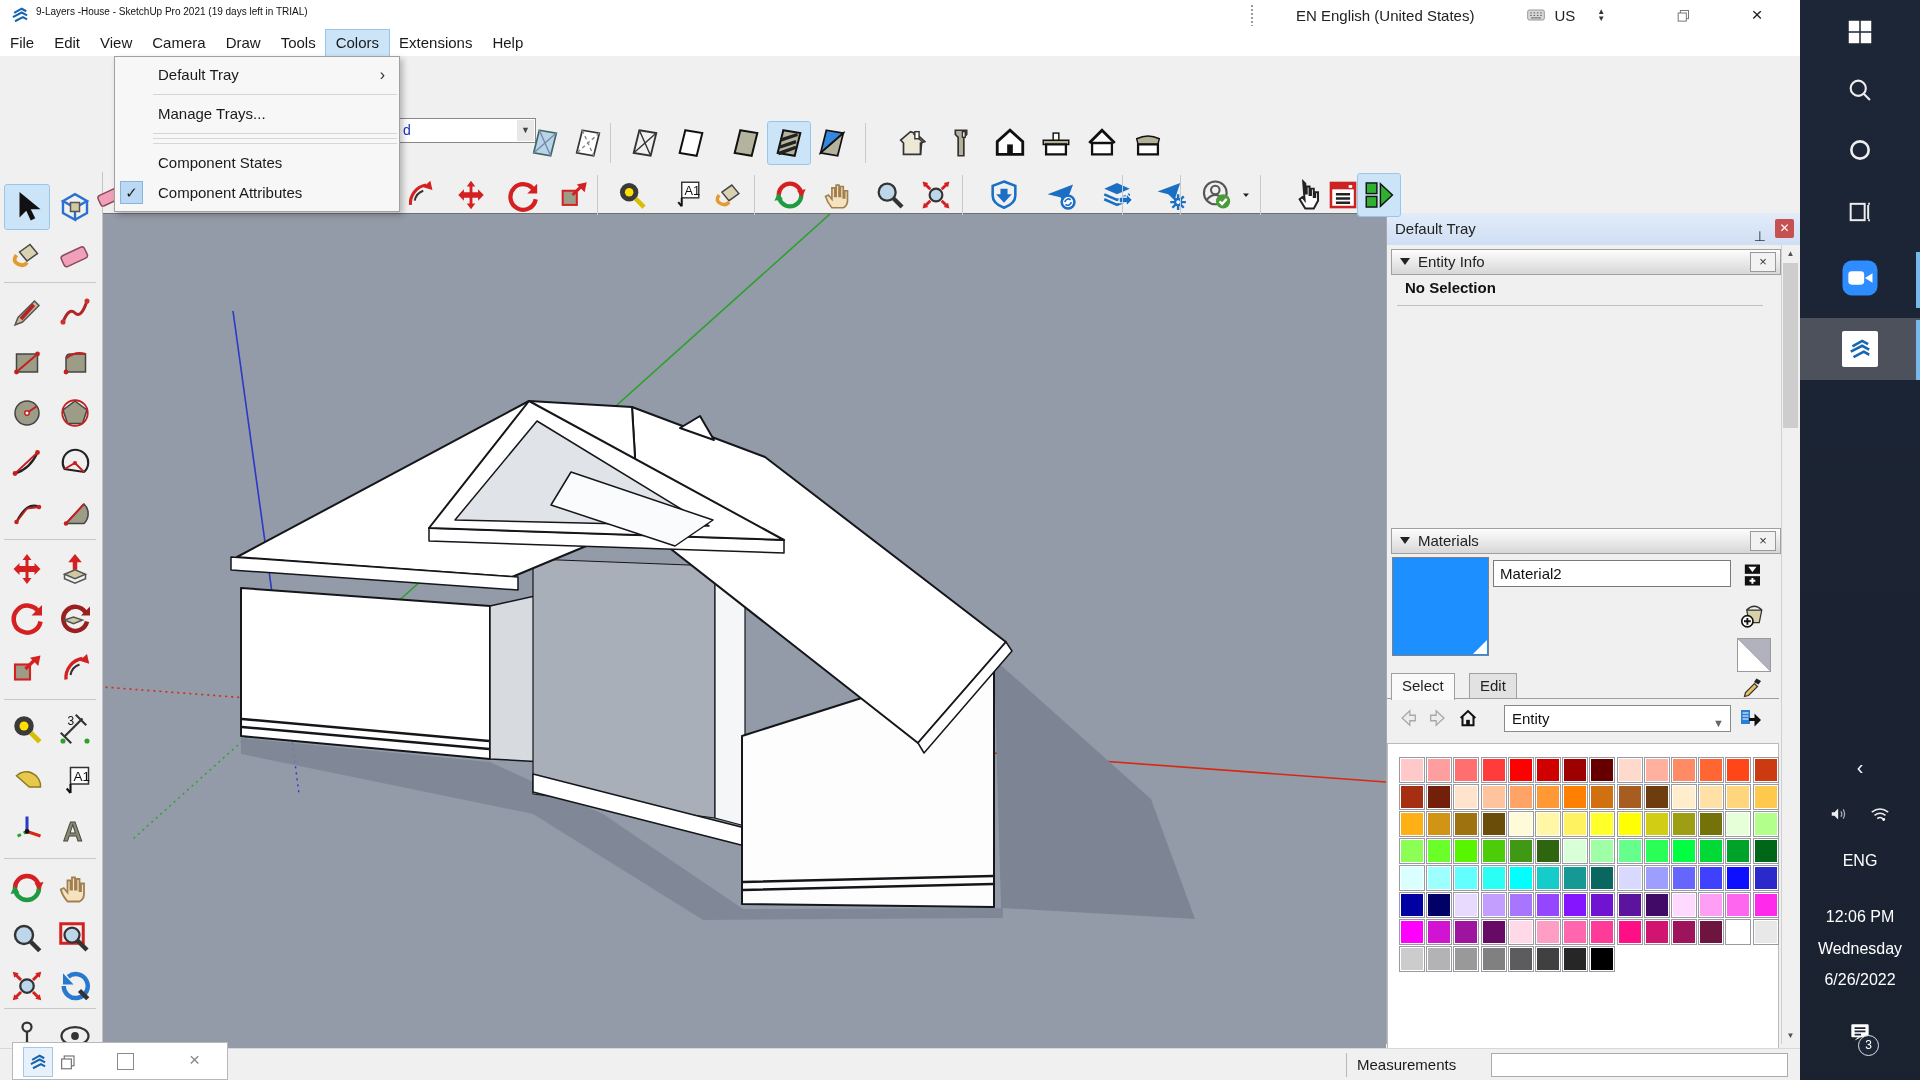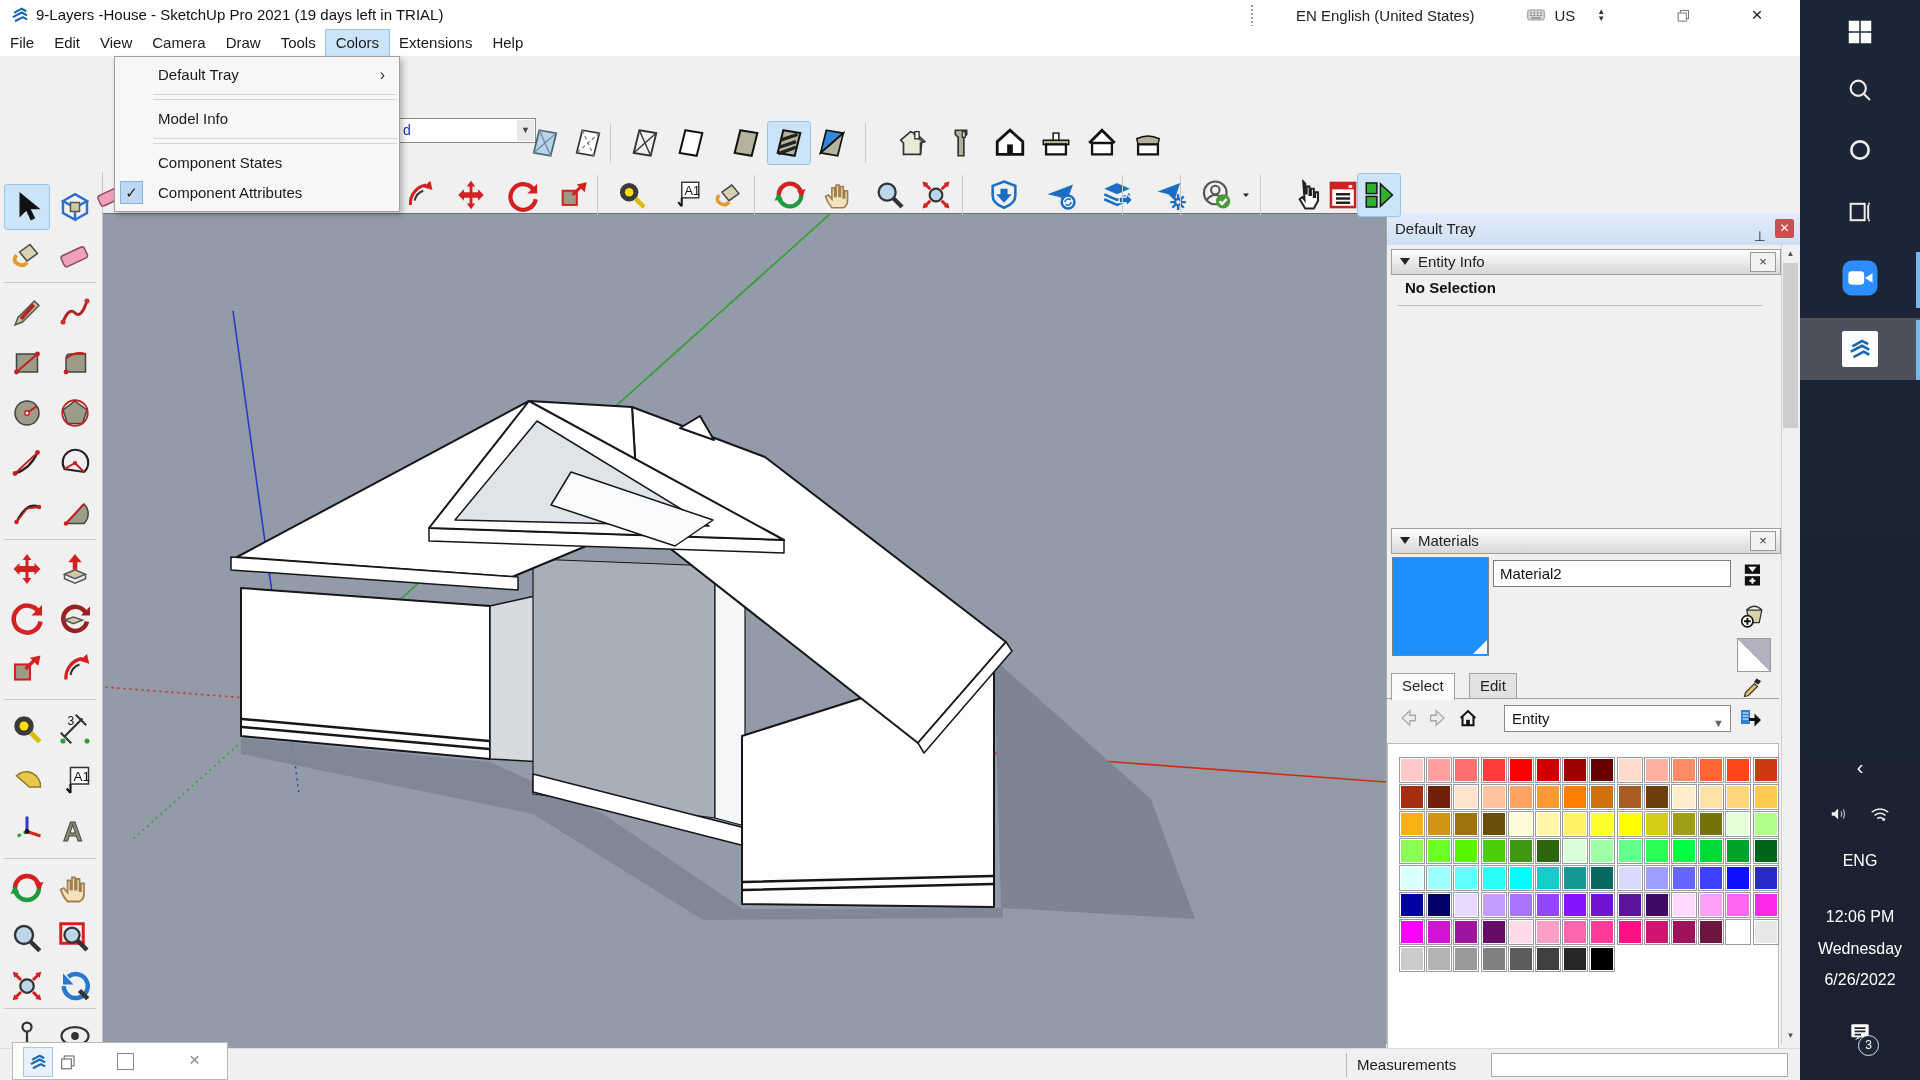--- a/index.html
+++ b/index.html
@@ -1,20 +1,20 @@
 <!DOCTYPE html>
 <html><head>
 <meta charset="utf-8">
 <style>
   * { margin:0; padding:0; box-sizing:border-box; }
   html,body { width:1920px; height:1080px; overflow:hidden; font-family:"Liberation Sans",sans-serif; background:#f0f0f0; }
   .abs { position:absolute; }
   
   #titlebar { position:absolute; left:0; top:0; width:1800px; height:30px; background:#ffffff; z-index:30; }
-  #app-title { position:absolute; left:36px; top:6px; font-size:15px; color:#111; white-space:nowrap; }
+  #app-title { position:absolute; left:36px; top:6px; font-size:10px; color:#111; white-space:nowrap; }
   #langbar { position:absolute; left:1250px; top:2px; height:26px; display:flex; align-items:center; gap:8px; color:#222; font-size:15px; }
   .grip { width:4px; height:22px; background-image:radial-gradient(circle,#9a9a9a 1px,transparent 1.2px); background-size:4px 4px; }
   .winbtn { position:absolute; top:2px; width:34px; height:26px; display:flex; align-items:center; justify-content:center; color:#222; font-size:15px; }
   
   #menubar { position:absolute; left:0; top:30px; width:1800px; height:26px; background:#ffffff; display:flex; z-index:31; }
   .menu-item { padding:0 10px; line-height:25px; font-size:15px; color:#1a1a1a; cursor:default; }
   .menu-item.active { background:#cce4f7; outline:1px solid #98c5ea; }
   
   #window-menu { position:absolute; left:114px; top:56px; width:286px; background:#f7f7f7; border:1px solid #a0a0a0; box-shadow:3px 3px 6px rgba(0,0,0,.25); z-index:50; padding:3px 0; }
   .wm-item { position:relative; height:30px; line-height:30px; font-size:15px; color:#1a1a1a; padding-left:43px; }
@@ -362,22 +362,22 @@
         <rect x="3" y="3.5" width="7.5" height="7.5" fill="#30b030" stroke="#111"></rect>
         <rect x="3" y="13" width="7.5" height="7.5" fill="#30b030" stroke="#111"></rect>
         <path d="M13 4l8.5 8L13 20z" fill="#30b030" stroke="#111"></path>
       </svg>
     </div>
   </div>
 
 <div id="window-menu">
     <div class="wm-item"><span>Default Tray</span><span class="wm-sub">›</span></div>
     <div class="wm-sep"></div>
+    <div class="wm-item"><span>Manage Trays...</span></div>
     <div class="wm-sep"></div>
-    <div class="wm-item"><span>Model Info</span></div>
     <div class="wm-sep"></div>
     <div class="wm-sep"></div>
     <div class="wm-item"><span>Component States</span></div>
     <div class="wm-item"><span class="wm-check">✓</span><span>Component Attributes</span></div>
   </div>
 
 <div id="left-palette">
     <div class="pbtn sel" style="left: 5px; top: 13px;">
       <svg class="ic" width="36" height="36" viewBox="0 0 24 24">
         <path d="M7 2v17l4.5-4.5 3 6.5 3-1.5-3-6H21z" fill="#111"></path>

